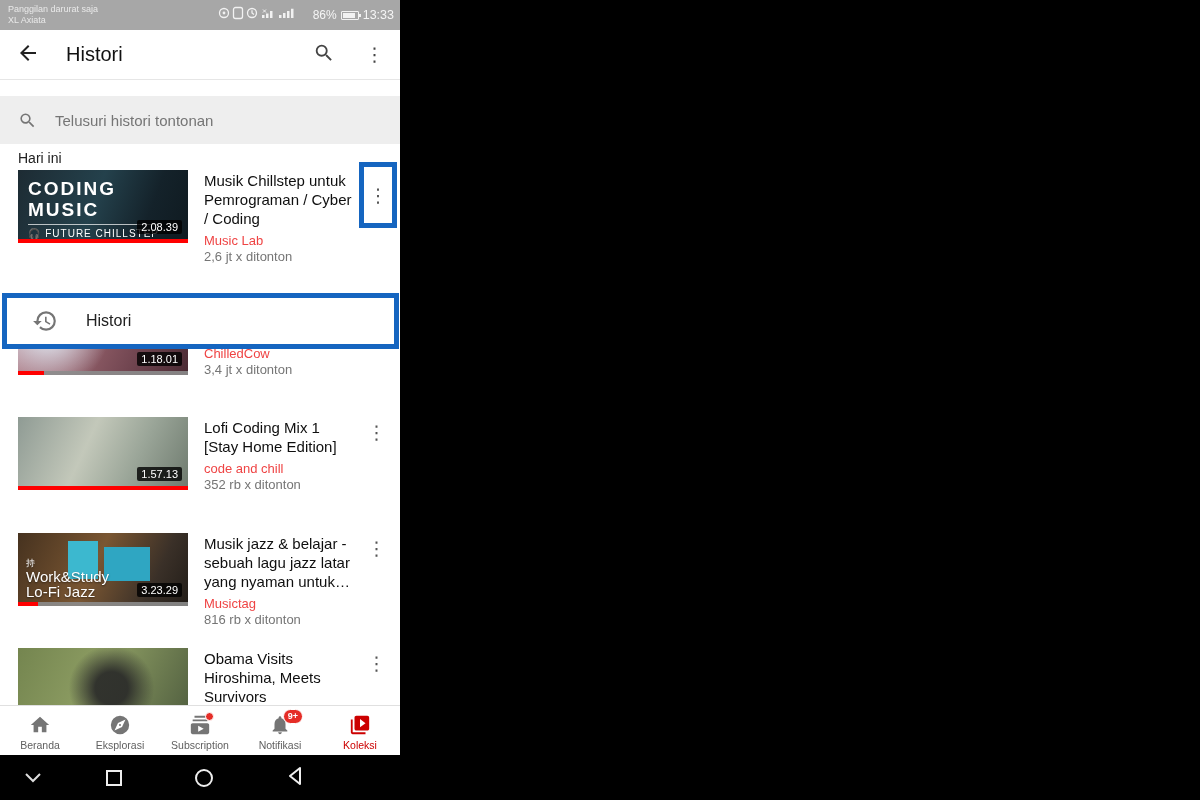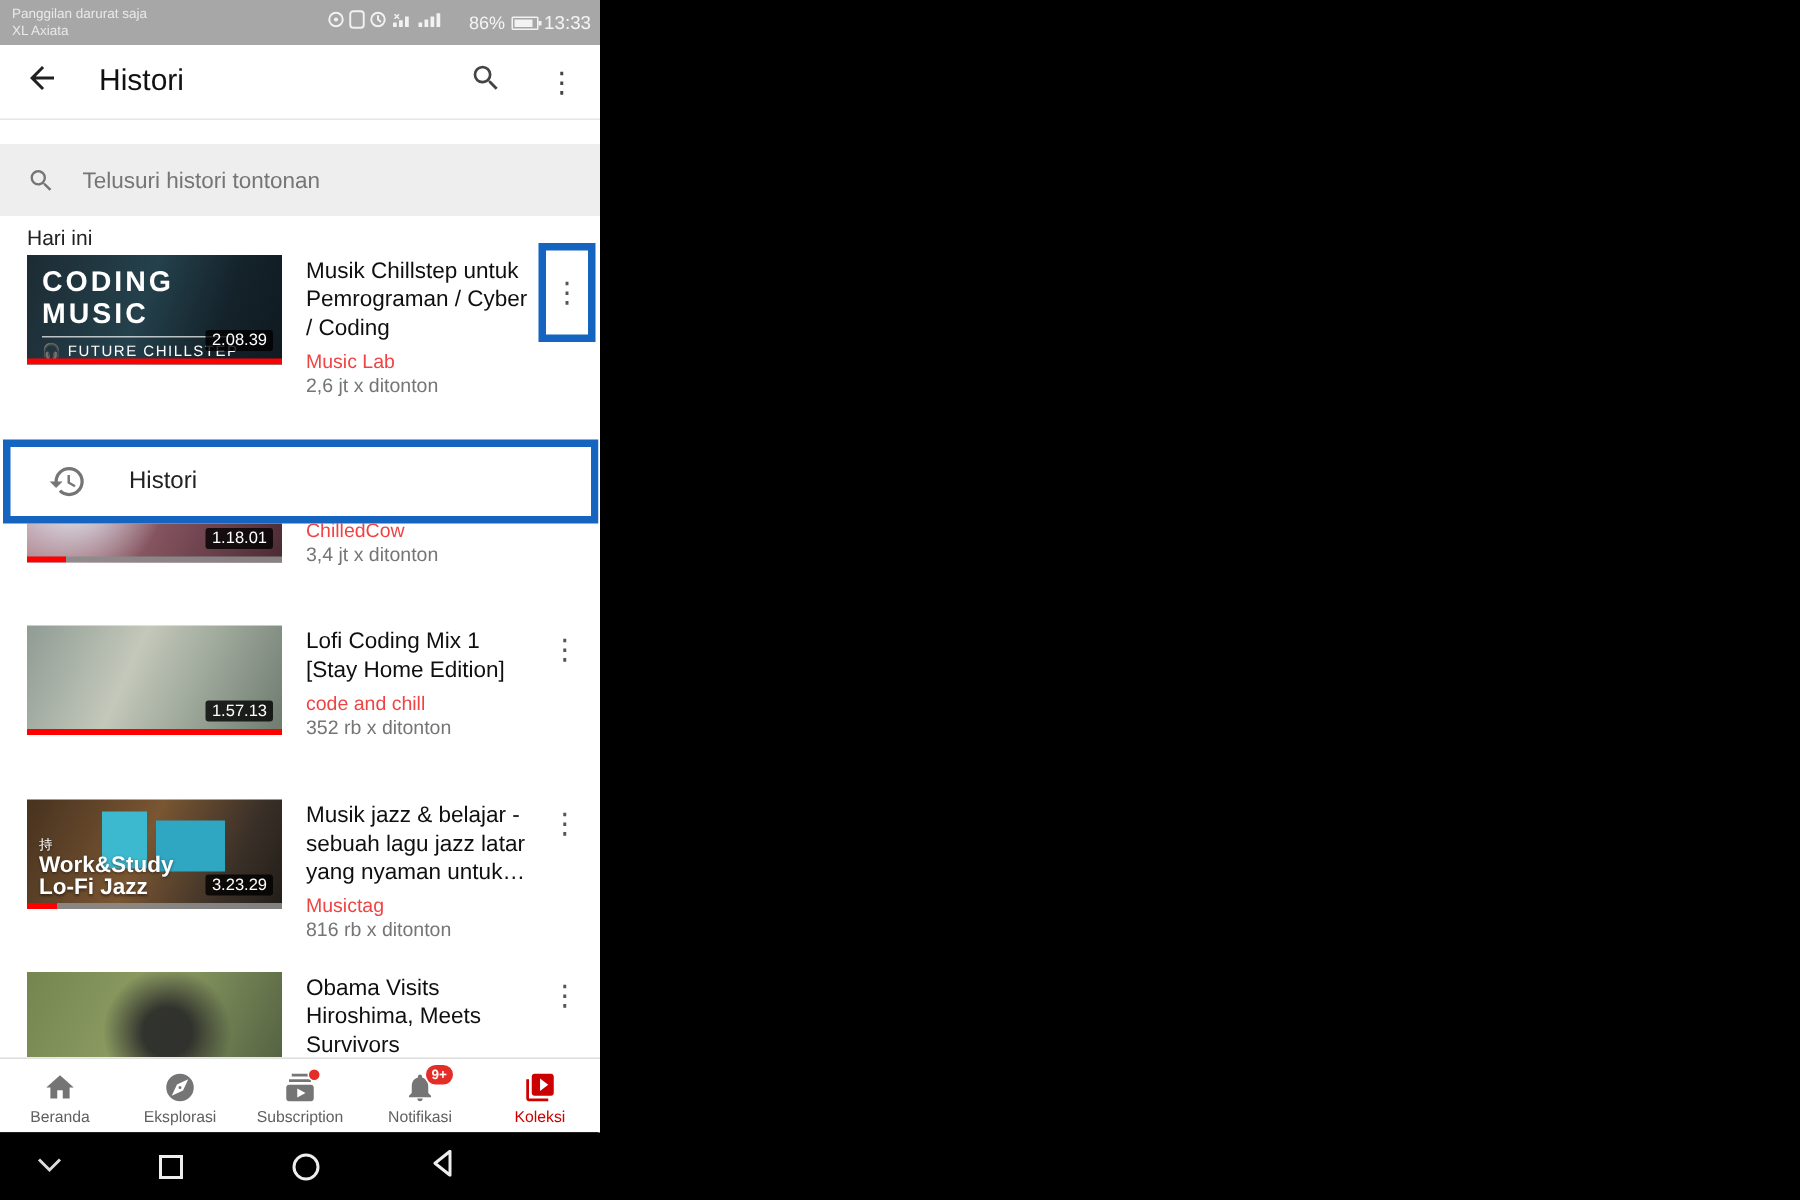--- a/index.html
+++ b/index.html
@@ -42,21 +42,21 @@
   .thumb-workstudy { background:linear-gradient(115deg,#46321f 0%,#7a5632 45%,#3a3028 78%,#221d18 100%); }
   .thumb-grass { background:linear-gradient(115deg,#74854f 0%,#8d9d63 45%,#515f40 100%); }
   .monitor { position:absolute; background:#3cb8cf; }
   .count-overlay { position:absolute; right:0; top:0; bottom:0; width:62px; background:rgba(20,20,20,.82); display:flex; flex-direction:column; align-items:center; justify-content:center; gap:6px; color:#fff; }
   .count-overlay b { font-size:17px; font-weight:normal; }
   .card-title-row { display:flex; margin-top:12px; }
   .card-title { font-size:15px; color:#0f0f0f; }
   .card-kebab { margin-left:auto; margin-right:8px; color:#606060; font-size:17px; }
   .card-channel { font-size:13px; color:#757575; margin-top:4px; }
   .thumb-text { position:absolute; left:8px; bottom:6px; color:#fff; text-shadow:0 1px 2px rgba(0,0,0,.5); line-height:1.05; }
-  .thumb-text .t1 { font-size:9px; } .thumb-text .t2,.thumb-text .t3 { font-size:15px; font-weight:bold; }
+  .thumb-text .t1 { font-size:9px; } .thumb-text .t2,.thumb-text .t3 { font-size:15px; font-weight:normal; }
   .divider { position:absolute; left:0; right:0; height:1px; background:#e5e5e5; }
 
   .lib-row { position:absolute; left:0; right:0; display:flex; align-items:center; padding-left:30px; }
   .lib-icon { width:26px; flex:none; display:flex; }
   .lib-text { margin-left:28px; }
   .lib-label { font-size:16px; color:#212121; }
   .lib-sub { font-size:13px; color:#757575; margin-top:3px; }
   .histori-box { position:absolute; left:2px; right:0; top:293px; height:56px; border:5px solid #1565c0; background:#fff; display:flex; align-items:center; padding-left:25px; z-index:2; }
   .check-badge { position:absolute; right:22px; width:26px; height:26px; border-radius:50%; background:#3d6fd6; display:flex; align-items:center; justify-content:center; }
 

